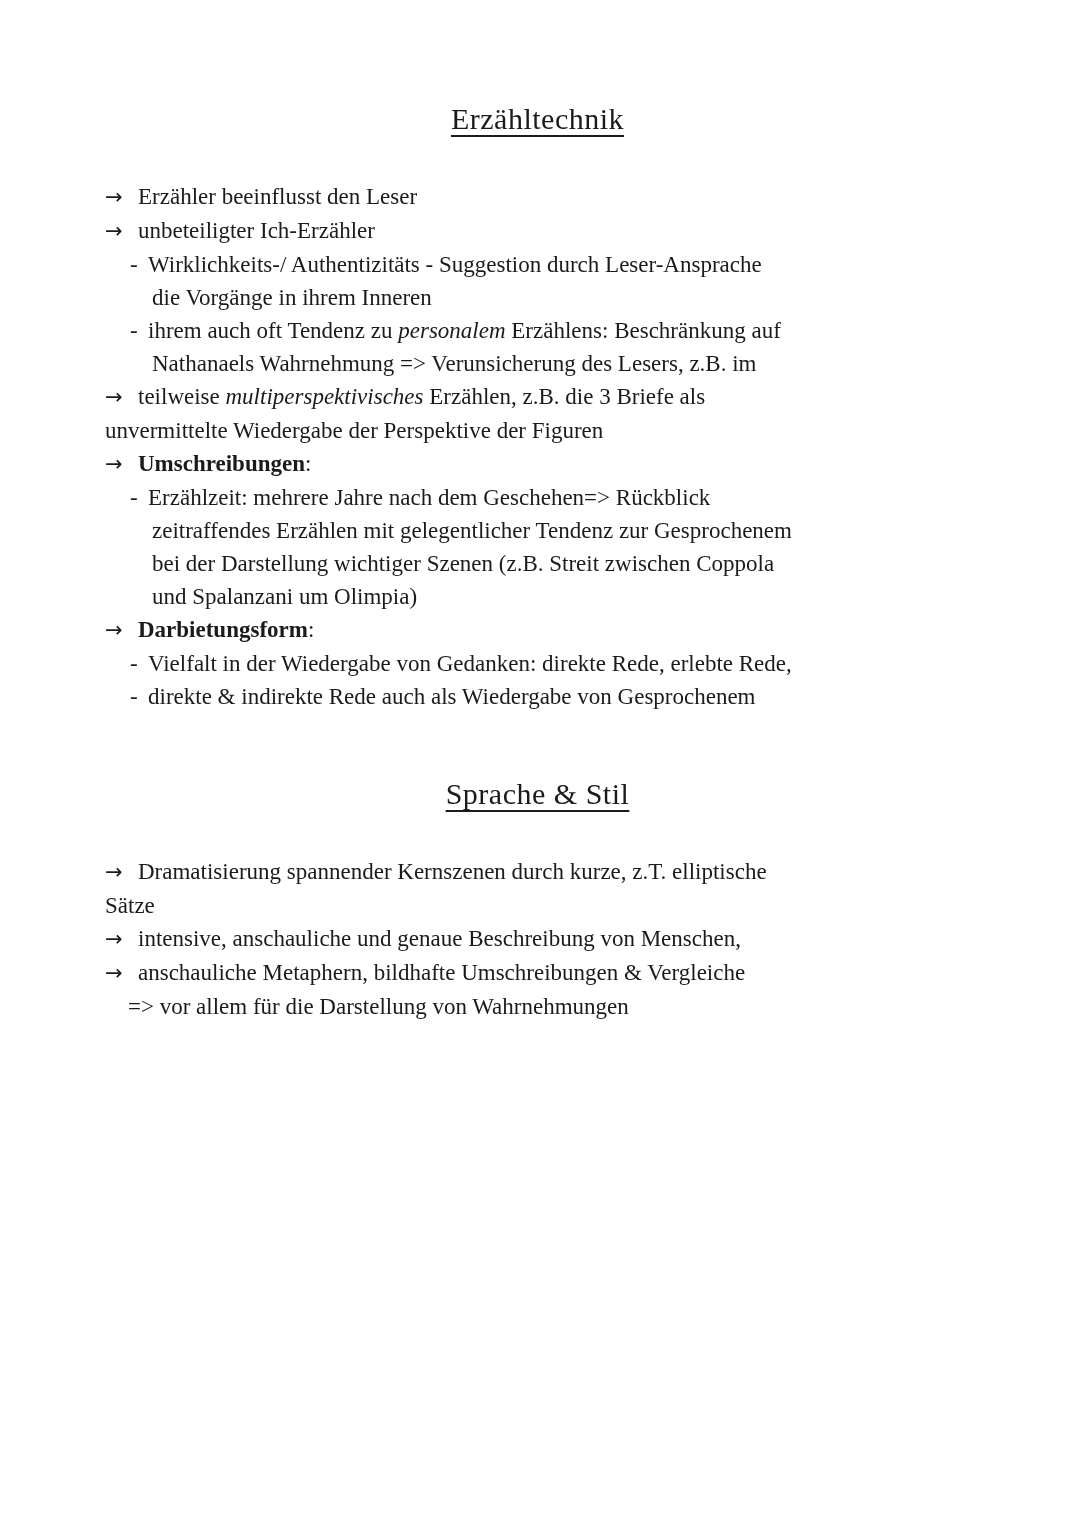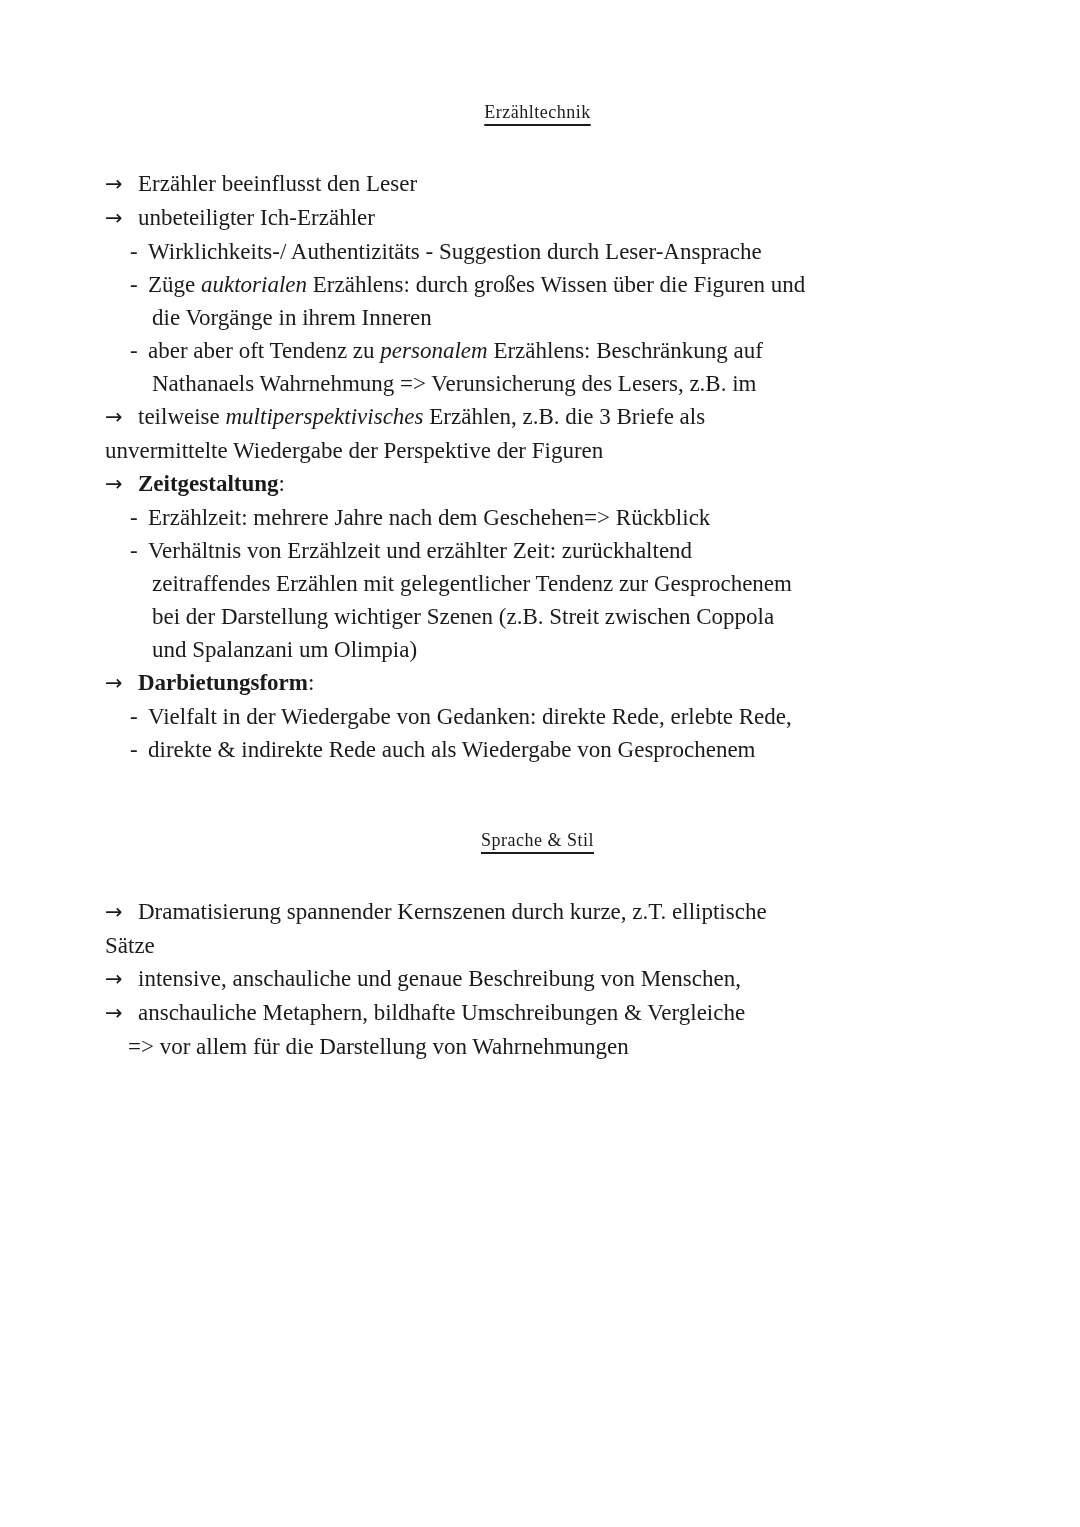--- a/index.html
+++ b/index.html
@@ -11,21 +11,21 @@
     overflow: hidden;
   }
   .page {
     width: 1080px;
     height: 1527px;
     background: #ffffff;
     padding: 102px 60px 0 105px;
   }
   .section-title {
     text-align: center;
-    font-size: 18px;
+    font-size: 30px;
     font-weight: normal;
     letter-spacing: 0.5px;
     text-decoration: underline;
     text-underline-offset: 6px;
     text-decoration-thickness: 1.5px;
     margin-bottom: 44px;
     margin-right: 50px; 
   }
   .lines {
     font-size: 23px;
@@ -51,29 +51,27 @@
 <body>
 
 <div class="page" style="background: rgb(255, 255, 255); color: rgb(27, 27, 27);">
 
   <section class="doc-section">
     <h1 class="section-title">Erzähltechnik</h1>
     <div class="lines">
         <div class="line indent-0"><span class="marker marker-arrow">→</span><span>Erzähler beeinflusst den Leser</span></div>
         <div class="line indent-0"><span class="marker marker-arrow">→</span><span>unbeteiligter Ich-Erzähler</span></div>
         <div class="line indent-1"><span class="marker marker-dash">-</span><span>Wirklichkeits-/ Authentizitäts - Suggestion durch Leser-Ansprache</span></div>
-        <div class="line indent-1"><span class="marker marker-dash">-</span><span>Züge </span><span class="it">auktorialen</span><span> Erzählens: durch großes Wissen über die Figuren und</span></div>
         <div class="line indent-2"><span>die Vorgänge in ihrem Inneren</span></div>
-        <div class="line indent-1"><span class="marker marker-dash">-</span><span>aber aber oft Tendenz zu </span><span class="it">personalem</span><span> Erzählens: Beschränkung auf</span></div>
+        <div class="line indent-1"><span class="marker marker-dash">-</span><span>ihrem auch oft Tendenz zu </span><span class="it">personalem</span><span> Erzählens: Beschränkung auf</span></div>
         <div class="line indent-2"><span>Nathanaels Wahrnehmung =&gt; Verunsicherung des Lesers, z.B. im</span></div>
         <div class="line indent-0"><span class="marker marker-arrow">→</span><span>teilweise </span><span class="it">multiperspektivisches</span><span> Erzählen, z.B. die 3 Briefe als</span></div>
         <div class="line indent-0"><span>unvermittelte Wiedergabe der Perspektive der Figuren</span></div>
-        <div class="line indent-0"><span class="marker marker-arrow">→</span><span class="bd">Zeitgestaltung</span><span>:</span></div>
+        <div class="line indent-0"><span class="marker marker-arrow">→</span><span class="bd">Umschreibungen</span><span>:</span></div>
         <div class="line indent-1"><span class="marker marker-dash">-</span><span>Erzählzeit: mehrere Jahre nach dem Geschehen=&gt; Rückblick</span></div>
-        <div class="line indent-1"><span class="marker marker-dash">-</span><span>Verhältnis von Erzählzeit und erzählter Zeit: zurückhaltend</span></div>
         <div class="line indent-2"><span>zeitraffendes Erzählen mit gelegentlicher Tendenz zur Gesprochenem</span></div>
         <div class="line indent-2"><span>bei der Darstellung wichtiger Szenen (z.B. Streit zwischen Coppola</span></div>
         <div class="line indent-2"><span>und Spalanzani um Olimpia)</span></div>
         <div class="line indent-0"><span class="marker marker-arrow">→</span><span class="bd">Darbietungsform</span><span>:</span></div>
         <div class="line indent-1"><span class="marker marker-dash">-</span><span>Vielfalt in der Wiedergabe von Gedanken: direkte Rede, erlebte Rede,</span></div>
         <div class="line indent-1"><span class="marker marker-dash">-</span><span>direkte &amp; indirekte Rede auch als Wiedergabe von Gesprochenem</span></div>
       </div>
   </section>
 
   <section class="doc-section section-2">

